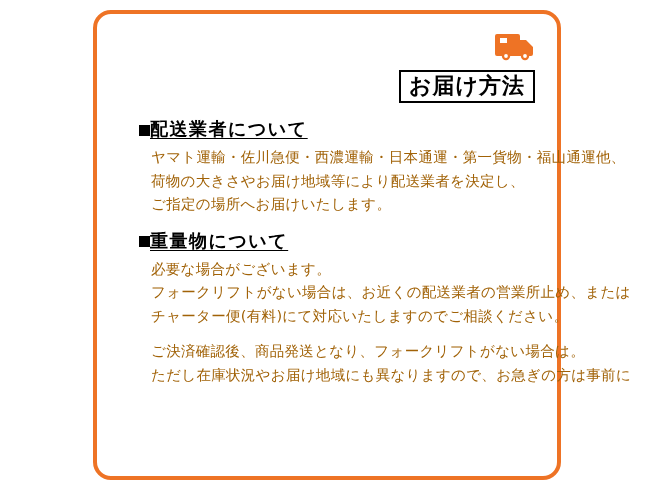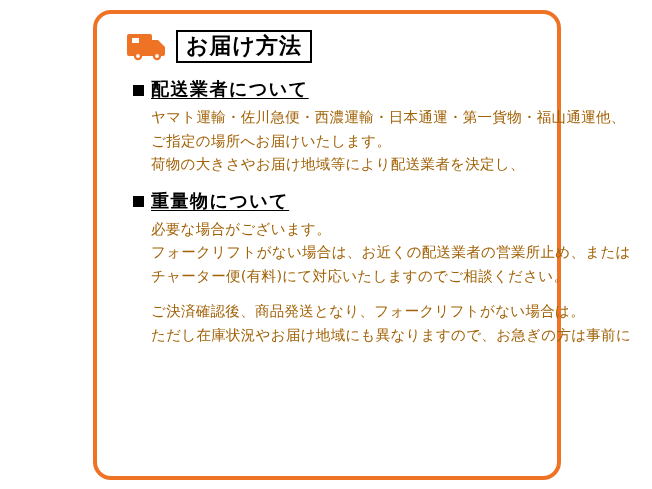--- a/index.html
+++ b/index.html
@@ -28,24 +28,25 @@
     height: 470px;
     border: 4px solid #ee7325;
     border-radius: 18px;
     background: #ffffff;
     box-sizing: border-box;
     padding: 16px 22px 10px 22px;
   }
   
   .header {
     display: flex;
-    align-items: flex-start;
+    align-items: flex-end;
     gap: 9px;
     margin-left: 8px;
     margin-bottom: 14px;
+    flex-direction: column;
   }
   .truck-icon {
     width: 40px;
     height: 31px;
     flex: 0 0 auto;
     position: relative;
   }
   .truck-icon svg { display: block; }
   .title-box {
     border: 2px solid #000000;
@@ -60,22 +61,22 @@
     line-height: 1.15;
     white-space: nowrap;
   }
   
   .section {
     margin-bottom: 12px;
   }
   .section-heading {
     display: flex;
     align-items: center;
-    gap: 7px;
-    margin-left: 14px;
+    gap: 0;
+    margin-left: 20px;
     margin-bottom: 5px;
   }
   .bullet-square {
     width: 11px;
     height: 11px;
     background: #000000;
     flex: 0 0 auto;
     position: relative;
     top: 1px;
   }
@@ -121,22 +122,22 @@
       </span>
     </div>
 
     <div class="section">
       <div class="section-heading">
         <span class="bullet-square"></span>
         <span class="section-title">配送業者について</span>
       </div>
       <div class="section-body">
         <div class="line">ヤマト運輸・佐川急便・西濃運輸・日本通運・第一貨物・福山通運他、</div>
+        <div class="line">荷物の大きさやお届け地域等により配送業者を決定し、</div>
         <div class="line">ご指定の場所へお届けいたします。</div>
-        <div class="line">荷物の大きさやお届け地域等により配送業者を決定し、</div>
       </div>
     </div>
 
     <div class="section">
       <div class="section-heading">
         <span class="bullet-square"></span>
         <span class="section-title">重量物について</span>
       </div>
       <div class="section-body">
         <div class="line">必要な場合がございます。</div>

